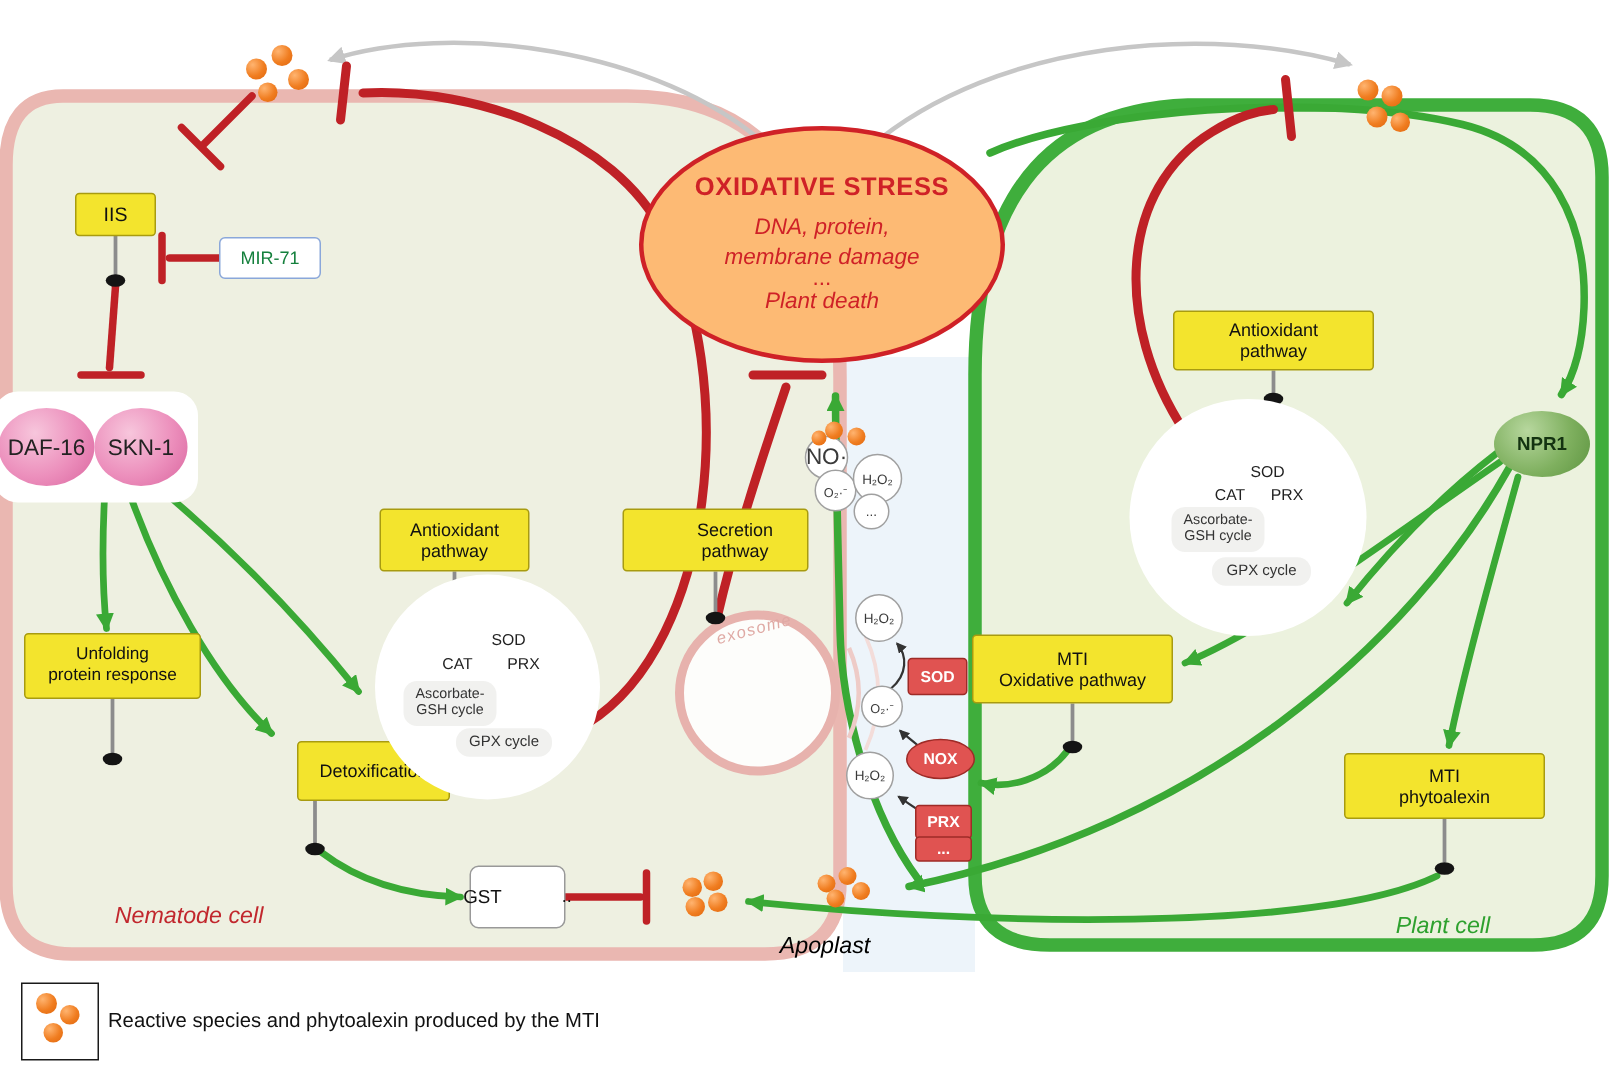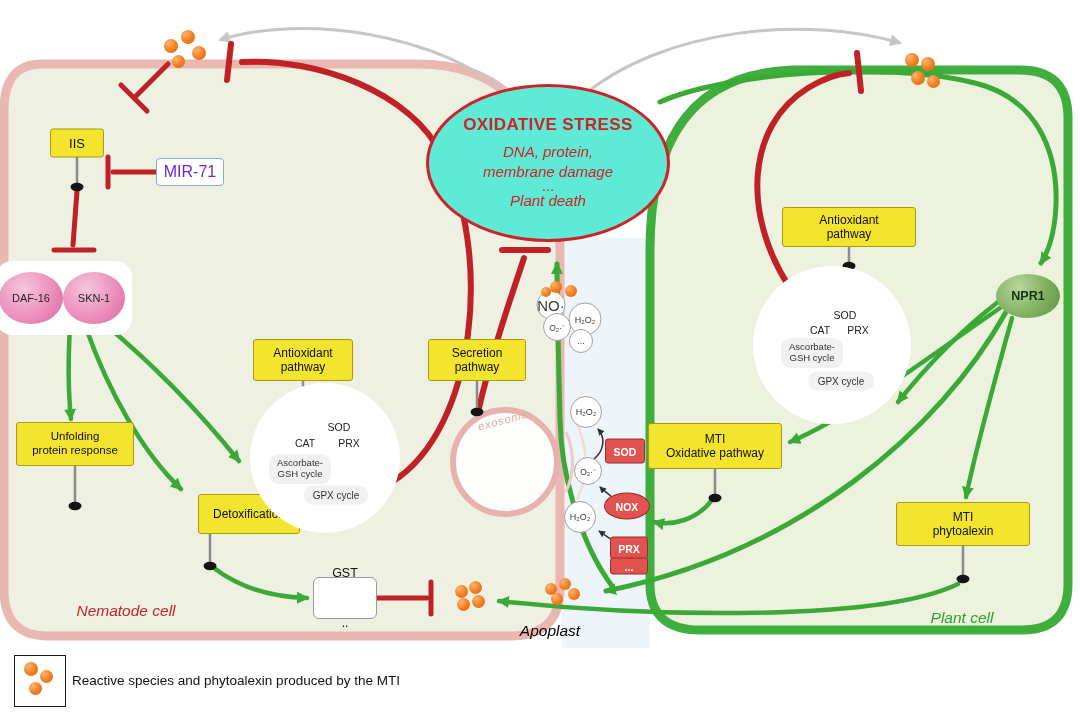--- a/index.html
+++ b/index.html
@@ -14,26 +14,26 @@
        display:flex;align-items:center;justify-content:center;color:#3a3a3a;}
   .ebox{background:#e05351;border:1.8px solid #9e2b27;color:#fff;font-weight:bold;
         display:flex;align-items:center;justify-content:center;font-size:10.5px;border-radius:3px;}
   .pill{background:#f1f1ef;border-radius:9px;display:flex;align-items:center;justify-content:center;
         text-align:center;color:#333;white-space:pre-line;line-height:1.15;}
   .wcircle{position:absolute;background:#fff;border-radius:50%;}
   .clabel{position:absolute;font-size:10.5px;color:#222;transform:translate(-50%,-50%);}
   .dot{position:absolute;border-radius:50%;
        background:radial-gradient(circle at 32% 30%, #ffb470, #f07d20 55%, #df660d);}
   .cell-label{font-style:italic;font-size:15.5px;white-space:nowrap;}
-  .ellipse-main{border-radius:50%;border:3px solid #cf2127;background:#5eead4;
+  .ellipse-main{border-radius:50%;border:3px solid #cf2127;background:#fdba74;
         display:flex;flex-direction:column;align-items:center;justify-content:center;}
   .ox-title{color:#cf2127;font-size:17px;font-weight:bold;letter-spacing:.4px;margin-bottom:7px;}
   .ox-sub{color:#cf2127;font-size:15px;font-style:italic;line-height:1.3;}
   .ox-dots{color:#cf2127;font-size:15px;line-height:.65;}
-  .pinkcell{border-radius:50%;display:flex;align-items:center;justify-content:center;font-size:11px;color:#222;
+  .pinkcell{border-radius:50%;display:flex;align-items:center;justify-content:center;font-size:15px;color:#222;
         background:radial-gradient(circle at 38% 32%, #f7c6dc, #ec8fbc 55%, #d9649e);}
   .npr{border-radius:50%;display:flex;align-items:center;justify-content:center;font-size:12.5px;color:#143311;
         background:radial-gradient(circle at 35% 30%, #b7d79e, #7fb05f 55%, #5d9440);font-weight:bold;}
 </style>
 </head>
 <body>
 
 <div class="canvas">
 
 <svg class="layer" width="1080" height="717" viewBox="0 0 1080 717">
@@ -122,46 +122,46 @@
 
 <div class="abs ellipse-main" style="left:548px;top:163px;width:238px;height:152px;">
   <div class="ox-title">OXIDATIVE STRESS</div>
   <div class="ox-sub">DNA, protein,</div>
   <div class="ox-sub">membrane damage</div>
   <div class="ox-dots">...</div>
   <div class="ox-sub">Plant death</div>
 </div>
 
 <div class="abs ybox" style="left:77px;top:143px;width:52px;height:27px;font-size:13px;">IIS</div>
-<div class="abs" style="left:190px;top:172px;width:66px;height:26px;background:#fff;border:1.6px solid #8aa7da;border-radius:4px;color:#6d28d9;font-size:16px;display:flex;align-items:center;justify-content:center;">MIR-71</div>
+<div class="abs" style="left:180px;top:172px;width:66px;height:26px;background:#fff;border:1.6px solid #8aa7da;border-radius:4px;color:#15803d;font-size:12px;display:flex;align-items:center;justify-content:center;">MIR-71</div>
 
 <div class="abs" style="left:64px;top:298px;width:136px;height:74px;background:#fff;border-radius:16px;"></div>
 <div class="abs pinkcell" style="left:31px;top:298px;width:64px;height:52px;">DAF-16</div>
 <div class="abs pinkcell" style="left:94px;top:298px;width:62px;height:52px;">SKN-1</div>
 
 <div class="abs ybox" style="left:75px;top:444px;width:116px;height:42px;font-size:11.5px;">Unfolding
 protein response</div>
 <div class="abs ybox" style="left:303px;top:360px;width:98px;height:40px;">Antioxidant
 pathway</div>
-<div class="abs ybox" style="left:477px;top:360px;width:96px;height:40px;">Secretion
+<div class="abs ybox" style="left:477px;top:360px;width:96px;height:40px;padding-left:26px;">Secretion
 pathway</div>
 <div class="abs ybox" style="left:209px;top:514px;width:100px;height:38px;margin-left:40px;">Detoxification</div>
 
 <div class="wcircle" style="left:250px;top:383px;width:150px;height:150px;">
   <div class="clabel" style="left:89px;top:44px;">SOD</div>
   <div class="clabel" style="left:55px;top:60px;">CAT</div>
   <div class="clabel" style="left:99px;top:60px;">PRX</div>
   <div class="pill abs" style="left:50px;top:86px;width:62px;height:30px;font-size:9.5px;">Ascorbate-
 GSH cycle</div>
   <div class="pill abs" style="left:86px;top:112px;width:64px;height:19px;font-size:10px;">GPX cycle</div>
 </div>
 
 <div class="abs" style="left:503px;top:420px;transform:translate(-50%,-50%) rotate(-15deg);color:#dfa9a4;font-size:11px;font-style:italic;letter-spacing:1px;">exosome</div>
 
-<div class="abs" style="left:345px;top:598px;width:62px;height:40px;background:#fff;border:1.6px solid #999;border-radius:6px;display:flex;flex-direction:column;align-items:center;justify-content:center;line-height:1;gap:40px;">
+<div class="abs" style="left:345px;top:598px;width:62px;height:40px;background:#fff;border:1.6px solid #999;border-radius:6px;display:flex;align-items:center;justify-content:center;line-height:1;gap:40px;">
   <div style="font-size:12.5px;">GST</div>
   <div style="font-size:12px;margin-top:-2px;">..</div>
 </div>
 
 <div class="abs mol" style="left:551px;top:305px;width:27px;height:27px;font-size:15px;">NO·</div>
 <div class="abs mol" style="left:557px;top:327px;width:26px;height:26px;font-size:8.5px;">O₂·⁻</div>
 <div class="abs mol" style="left:585px;top:319px;width:31px;height:31px;font-size:9px;">H₂O₂</div>
 <div class="abs mol" style="left:581px;top:341px;width:22px;height:22px;font-size:9px;">...</div>
 <div class="abs mol" style="left:586px;top:412px;width:30px;height:30px;font-size:9px;">H₂O₂</div>
 <div class="abs mol" style="left:588px;top:471px;width:26px;height:26px;font-size:8.5px;">O₂·⁻</div>

